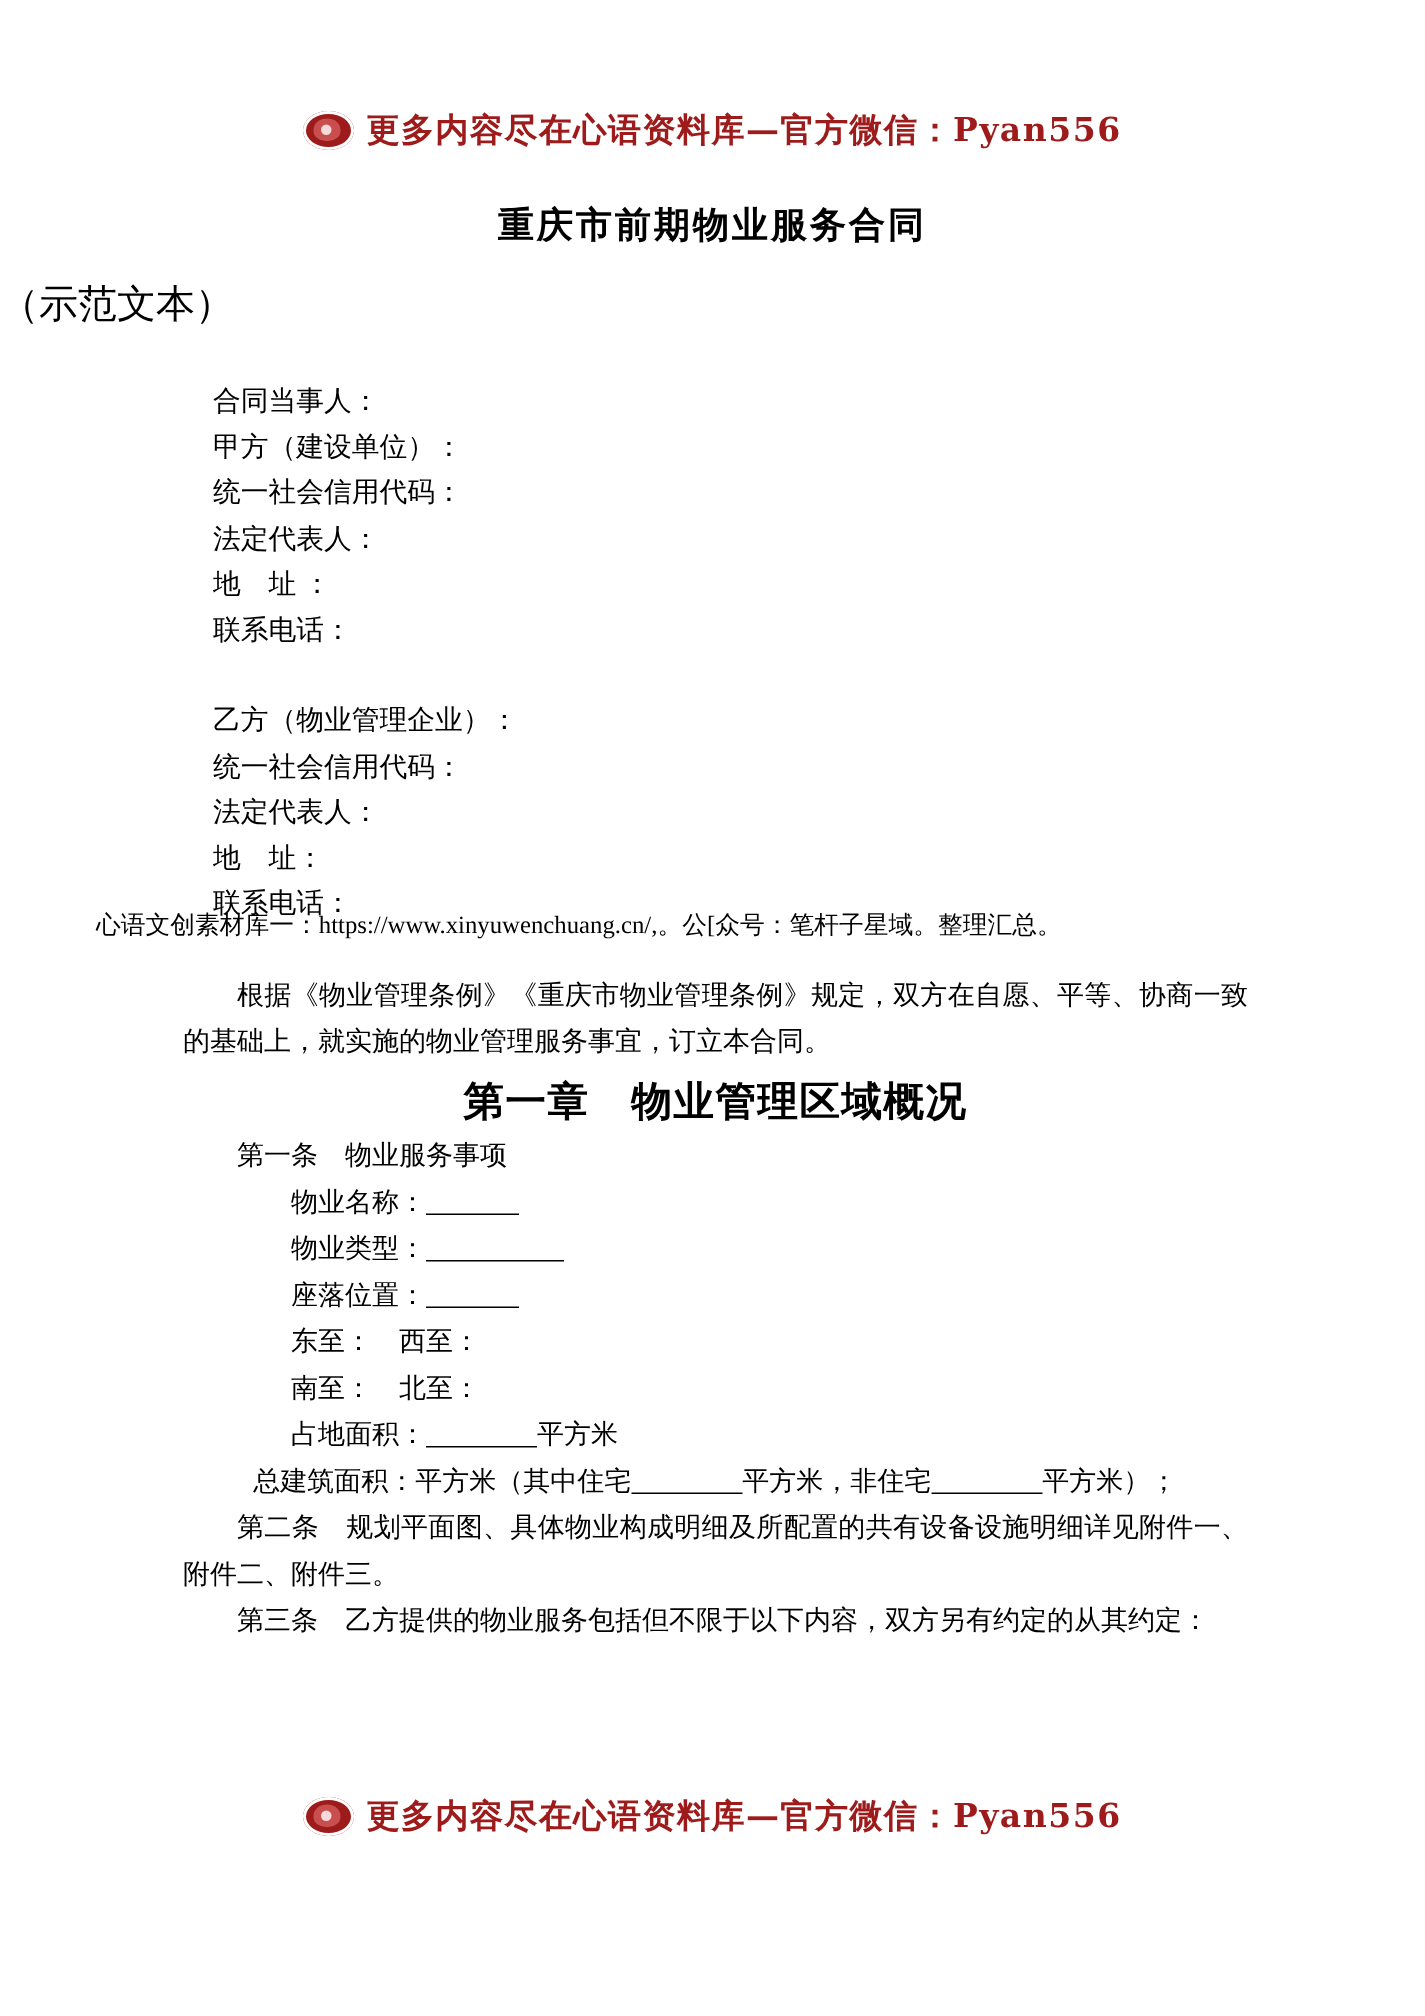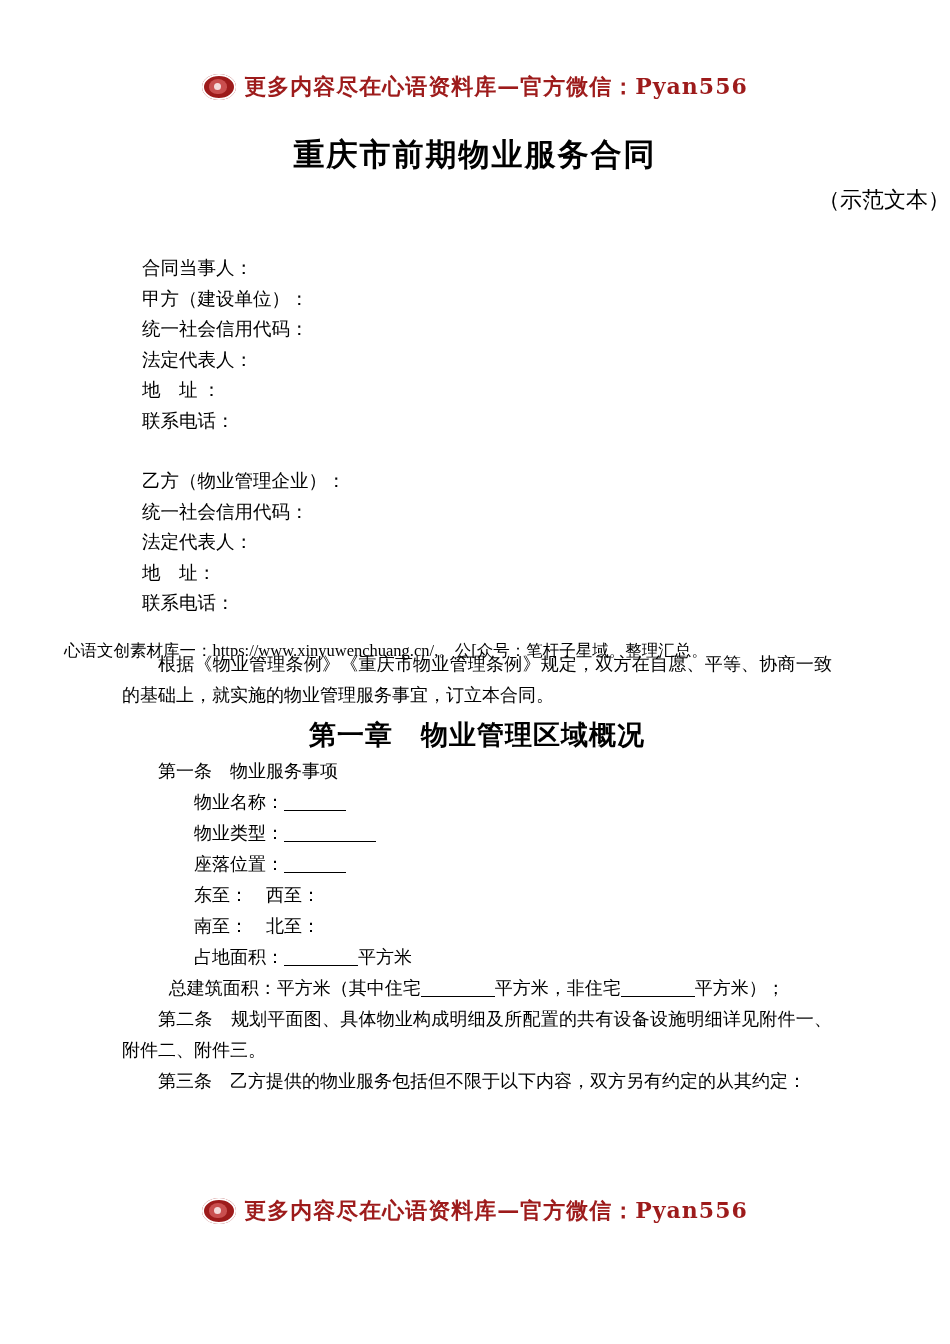--- a/index.html
+++ b/index.html
@@ -78,31 +78,31 @@
   }
 
   
   .doc-title {
     position: absolute;
     left: 0;
     top: 134px;
     width: 950px;
     text-align: center;
     font-family: "DejaVu Serif", "Liberation Serif", serif;
-    font-size: 31px;
+    font-size: 24px;
     font-weight: bold;
     letter-spacing: 2px;
   }
   .doc-subtitle {
     position: absolute;
     left: 0;
     top: 185px;
     width: 950px;
-    text-align: right;
-    font-size: 22px;
+    text-align: left;
+    font-size: 26px;
   }
 
   
   .party-block {
     position: absolute;
     left: 142px;
     top: 253px;
     width: 600px;
     font-size: 18.5px;
     line-height: 30.5px;
@@ -112,21 +112,20 @@
 
   
   .source-note {
     position: absolute;
     left: 64px;
     top: 605px;
     width: 830px;
     font-size: 16.5px;
     line-height: 24px;
     white-space: nowrap;
-    margin-top: 34px;
   }
 
   
   .body-area {
     position: absolute;
     left: 122px;
     top: 650px;
     width: 710px;
     font-size: 18px;
     line-height: 31px;

